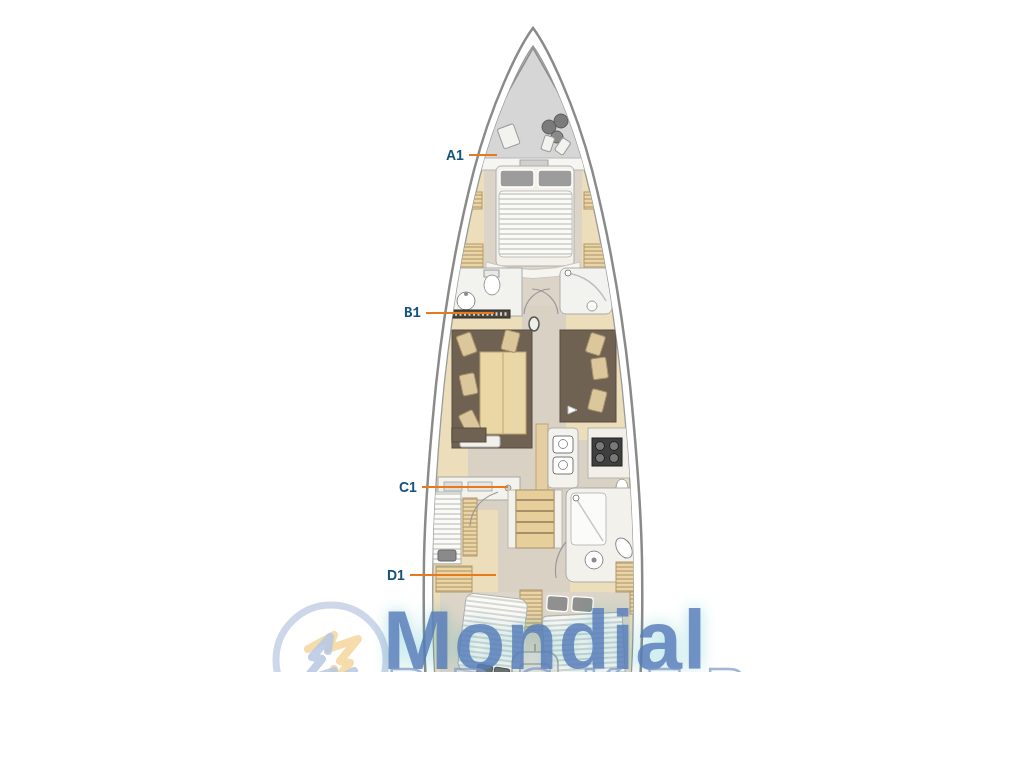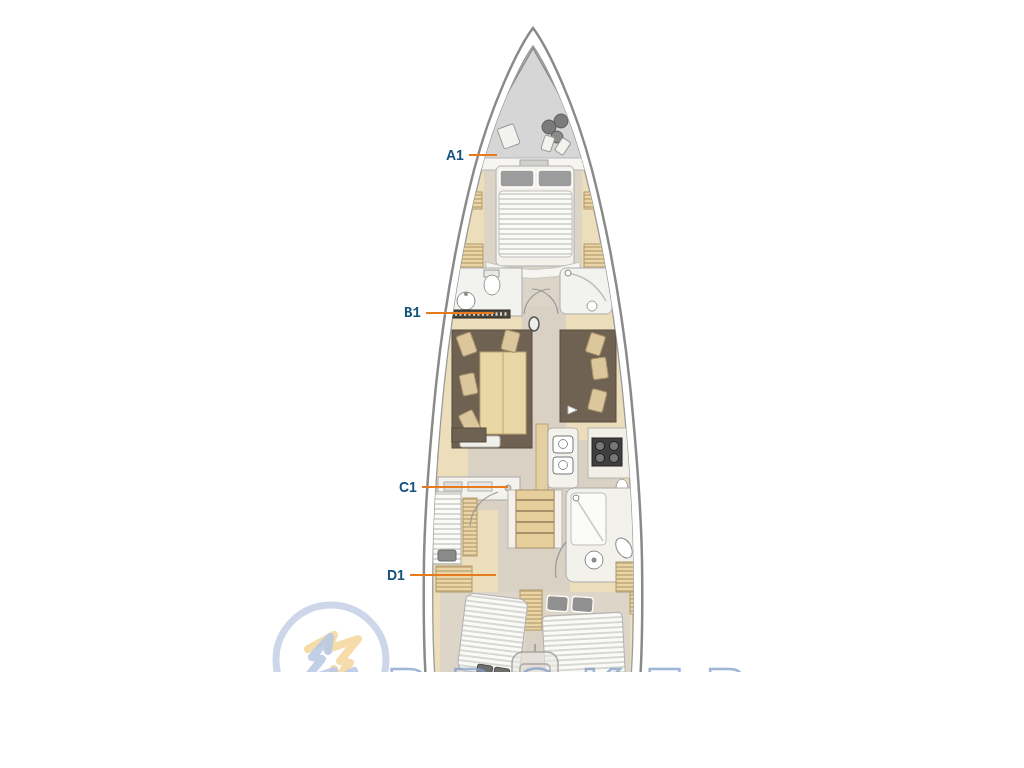--- a/index.html
+++ b/index.html
@@ -226,16 +226,17 @@
   </div>
 
   <div class="watermark">
     <svg class="wm-logo" viewBox="0 0 122 122">
       <circle cx="61" cy="61" r="55" fill="rgba(255,255,255,0.4)" stroke="rgba(158,178,212,0.65)" stroke-width="7"></circle>
       <g fill="none" stroke-linejoin="round" stroke-linecap="round">
         <path d="M38,50 L64,36 L58,50 L88,40 L70,62 L80,64 L62,84 L64,70" stroke="rgba(242,205,138,0.9)" stroke-width="8"></path>
         <path d="M84,72 L58,86 L64,72 L34,82 L52,60 L42,58 L60,38 L58,52" stroke="rgba(168,190,221,0.9)" stroke-width="8"></path>
       </g>
     </svg>
+    <div class="wm-top">Mondial</div>
     <div class="wm-bottom">BROKER</div>
   </div>
 
 </div>
 
 </body></html>

